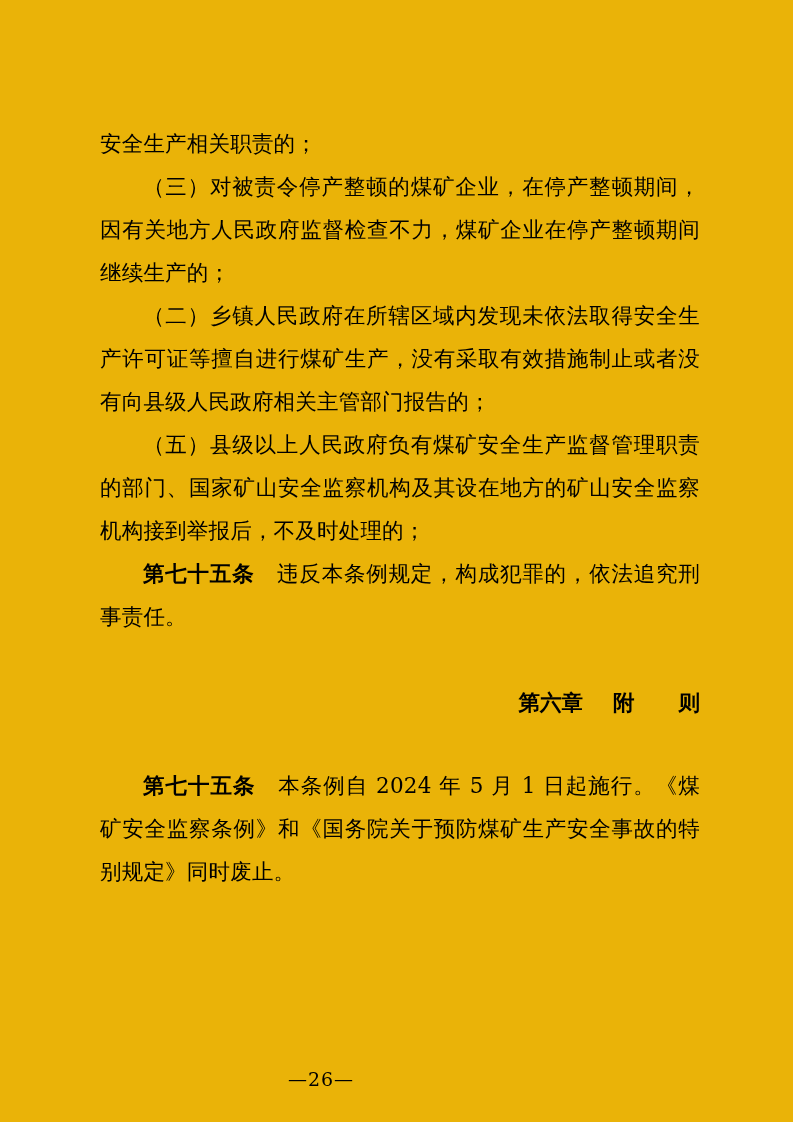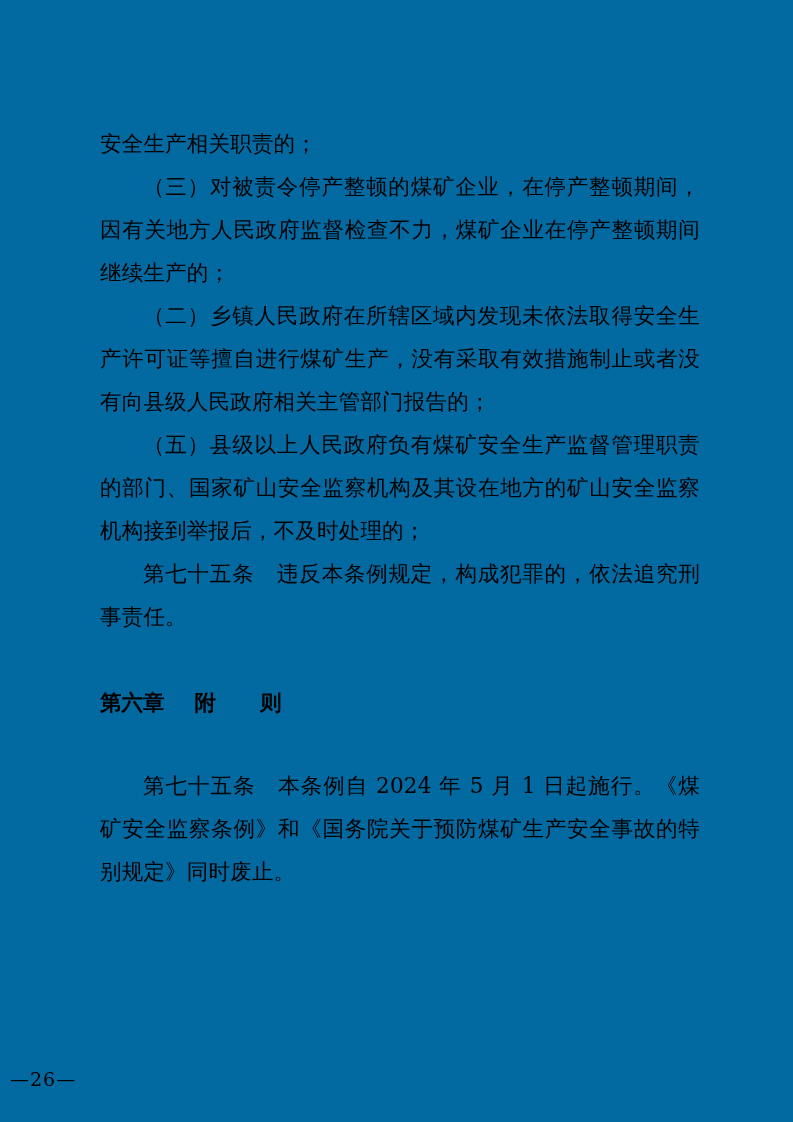--- a/index.html
+++ b/index.html
@@ -8,21 +8,21 @@
     background: #ffffff;
   }
   body {
     font-family: "DejaVu Serif", "Liberation Serif", serif;
     color: #000000;
   }
   .page {
     position: relative;
     width: 793px;
     height: 1122px;
-    background: #0369a1;
+    background: #eab308;
     box-sizing: border-box;
     overflow: hidden;
   }
   .content {
     position: absolute;
     left: 100px;
     top: 122px;
     width: 600px;
   }
   .para {
@@ -33,28 +33,28 @@
     margin: 0;
     letter-spacing: 0.2px;
   }
   .indent {
     text-indent: 43px;
   }
   .indent-article {
     text-indent: 43px;
   }
   .article-label {
-    font-weight: normal;
+    font-weight: bold;
     font-family: "DejaVu Serif", "Liberation Serif", serif;
   }
   .chapter-heading {
     font-size: 21.5px;
     line-height: 43px;
     font-weight: bold;
-    text-align: left;
+    text-align: right;
     margin: 0;
   }
   .spacer-lg {
     height: 43px;
   }
   .spacer-md {
     height: 40px;
   }
   .gap-wide {
     display: inline-block;
@@ -66,21 +66,21 @@
   }
   .gap-chapter2 {
     display: inline-block;
     width: 44px;
   }
   .footer {
     position: absolute;
     left: 0;
     top: 1068px;
     width: 632px;
-    text-align: left;
+    text-align: center;
   }
   .page-number {
     font-size: 19px;
     font-family: "DejaVu Serif", "Liberation Serif", serif;
     letter-spacing: 1px;
     padding-left: 10px;
   }
 </style>
 </head>
 <body>

